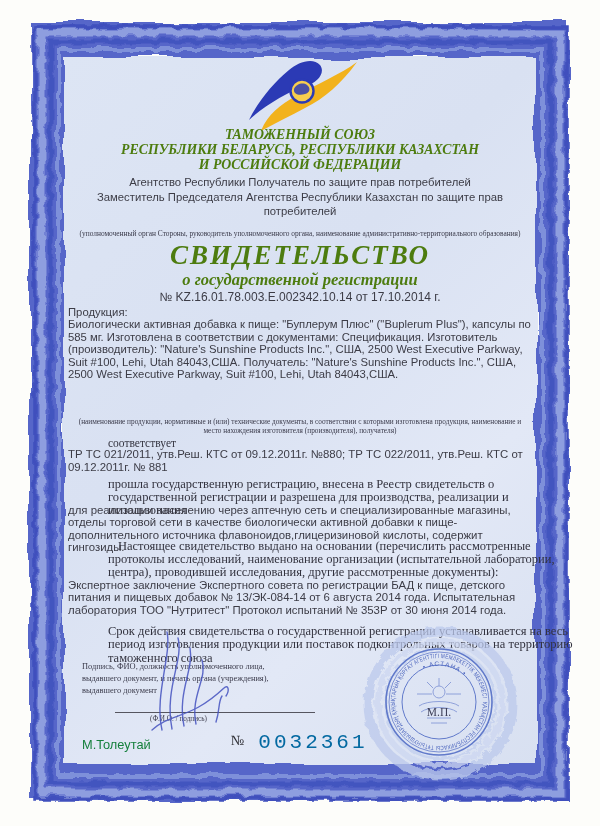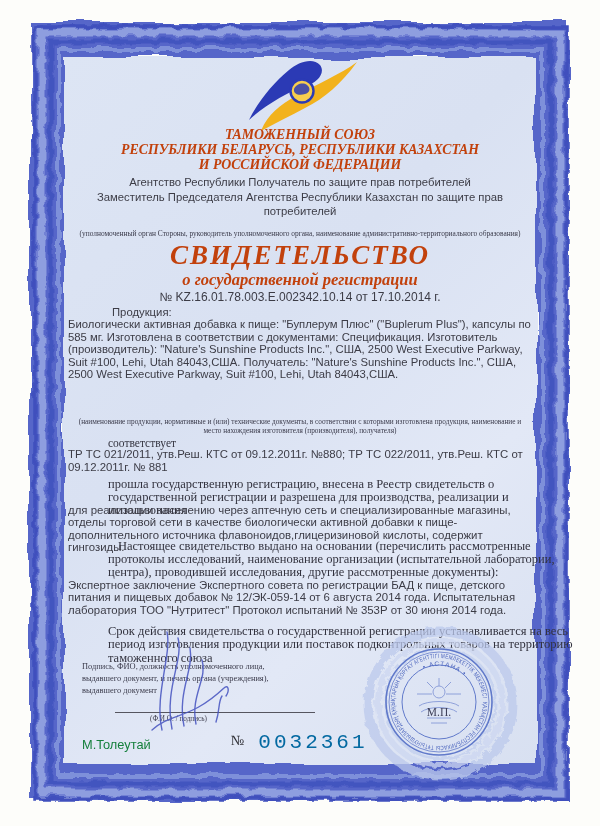--- a/index.html
+++ b/index.html
@@ -5,21 +5,21 @@
   html,body{margin:0;padding:0;}
   body{width:600px;height:826px;background:#fdfdfa;overflow:hidden;}
   .page{position:relative;width:600px;height:826px;background:#fdfdfa;}
   .abs{position:absolute;}
   .ser{font-family:"Liberation Serif", serif;}
   .san{font-family:"Liberation Sans", sans-serif;}
   .mono{font-family:"Liberation Mono","DejaVu Sans Mono", monospace;}
   .ctr{left:64px;width:472px;text-align:center;}
   .panel{left:62px;top:56px;width:476px;height:710px;background:#dce4f3;
          background:linear-gradient(135deg,#dde5f4 0%,#d9e1f2 40%,#e2e8f6 70%,#d8e0f1 100%);}
-  .blue-head{color:#c2410c;font-weight:bold;font-style:italic;text-align:center;}
+  .blue-head{color:#4d7c0f;font-weight:bold;font-style:italic;text-align:center;}
   .dark{color:#3c3c46;}
   .serdark{color:#33333f;margin-left:40px;}
   .cap{color:#3a3a4a;}
   svg{display:block;}
   .sigline{border-top:1px solid #55555f;height:0;}
 </style>
 </head>
 <body>
 
 <div class="page">
@@ -65,35 +65,35 @@
     <div>Агентство Республики Получатель по защите прав потребителей</div>
     <div>Заместитель Председателя Агентства Республики Казахстан по защите прав потребителей</div>
   </div>
 
   <div class="abs ctr ser cap" style="top:229px;font-size:7.4px;">(уполномоченный орган Стороны, руководитель уполномоченного органа, наименование административно-территориального образования)</div>
 
   <div class="abs ctr ser blue-head" style="top:240px;font-size:27px;letter-spacing:2px;">СВИДЕТЕЛЬСТВО</div>
   <div class="abs ctr ser blue-head" style="top:270px;font-size:16.5px;">о государственной регистрации</div>
   <div class="abs ctr san dark" style="top:290px;font-size:12px;">№ KZ.16.01.78.003.Е.002342.10.14   от  17.10.2014 г.</div>
 
-  <div class="abs san dark" style="left:68px;top:306px;font-size:11.3px;margin-left:44px;">Продукция:</div>
+  <div class="abs san dark" style="left:68px;top:306px;font-size:11.3px;">Продукция:</div>
   <div class="abs san dark" style="left:68px;top:318px;width:466px;font-size:11.3px;line-height:12.5px;">Биологически активная добавка к пище: "Буплерум Плюс" ("Buplerum Plus"), капсулы по 585 мг. Изготовлена в соответствии с документами: Спецификация. Изготовитель (производитель): "Nature's Sunshine Products Inc.", США, 2500 West Executive Parkway, Suit #100, Lehi, Utah 84043,США.  Получатель: "Nature's Sunshine Products Inc.", США, 2500 West Executive Parkway, Suit #100, Lehi, Utah 84043,США.</div>
 
   <div class="abs ctr ser cap" style="top:417px;left:70px;width:460px;font-size:7.3px;line-height:9px;">(наименование продукции, нормативные и (или) технические документы, в соответствии с которыми изготовлена продукция, наименование и место нахождения изготовителя (производителя), получателя)</div>
 
   <div class="abs ser serdark" style="left:68px;top:437px;font-size:11.5px;">соответствует</div>
   <div class="abs san dark" style="left:68px;top:448px;width:466px;font-size:11.4px;line-height:12.6px;">ТР ТС 021/2011, утв.Реш. КТС от 09.12.2011г. №880; ТР ТС 022/2011, утв.Реш. КТС от 09.12.2011г. № 881</div>
 
   <div class="abs ser serdark" style="left:68px;top:478px;width:468px;font-size:12.5px;line-height:13.2px;">прошла государственную регистрацию, внесена в Реестр свидетельств о государственной регистрации и разрешена для производства, реализации и использования</div>
 
   <div class="abs san dark" style="left:68px;top:504px;width:468px;font-size:11.4px;line-height:12.4px;">для реализации населению через аптечную сеть и специализированные магазины, отделы торговой сети в качестве биологически активной добавки к пище-дополнительного источника флавоноидов,глицеризиновой кислоты, содержит гингозиды.</div>
 
   <div class="abs ser serdark" style="left:68px;top:540px;width:468px;font-size:12.5px;line-height:13.2px;text-indent:10px;">Настоящее свидетельство выдано на основании (перечислить рассмотренные протоколы исследований, наименование организации  (испытательной лаборатории, центра), проводившей исследования, другие рассмотренные документы):</div>
 
-  <div class="abs san dark" style="left:68px;top:579px;width:468px;font-size:11.4px;line-height:12.4px;">Экспертное заключение Экспертного совета по регистрации БАД к пище, детского питания и пищевых добавок № 12/ЭК-059-14 от 6 августа 2014 года. Испытательная лаборатория ТОО "Нутритест" Протокол испытаний № 353Р от 30 июня 2014 года.</div>
+  <div class="abs san dark" style="left:68px;top:579px;width:468px;font-size:11.4px;line-height:12.4px;">Экспертное заключение Экспертного совета по регистрации БАД к пище, детского питания и пищевых добавок № 13/ЭК-084-14 от 6 августа 2014 года. Испытательная лаборатория ТОО "Нутритест" Протокол испытаний № 353Р от 30 июня 2014 года.</div>
 
   <div class="abs ser serdark" style="left:68px;top:625px;width:470px;font-size:12.5px;line-height:13.4px;">Срок действия свидетельства о государственной регистрации устанавливается на весь период изготовления продукции или поставок подконтрольных товаров на территорию таможенного союза</div>
 
   <div class="abs ser cap" style="left:82px;top:661px;font-size:8.4px;line-height:11.8px;">
     <div>Подпись, ФИО,  должность уполномоченного лица,</div>
     <div>выдавшего документ, и печать органа (учреждения),</div>
     <div>выдавшего документ</div>
   </div>
 
   <div class="abs san" style="left:82px;top:737px;font-size:12.8px;color:#15803d;">М.Толеутай</div>

